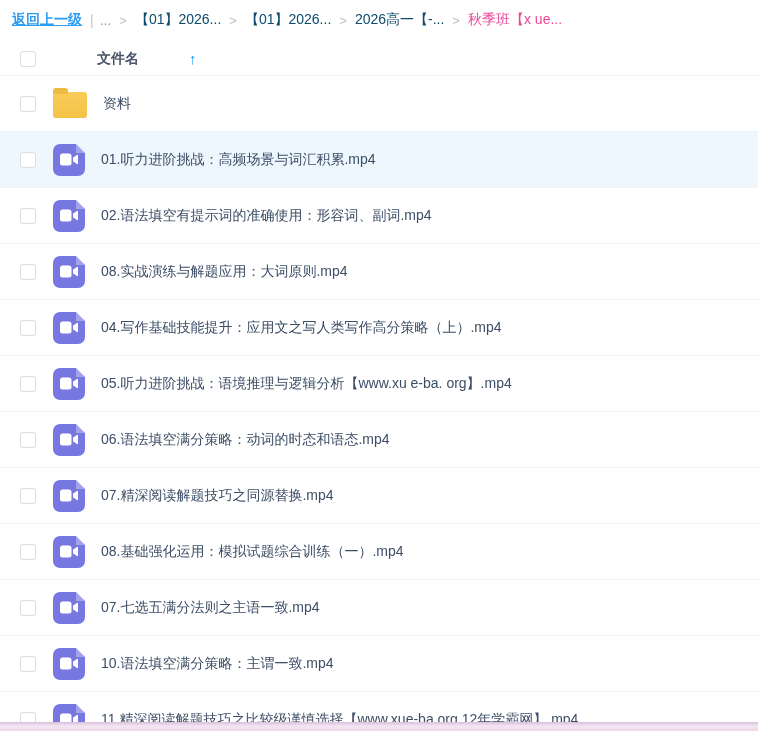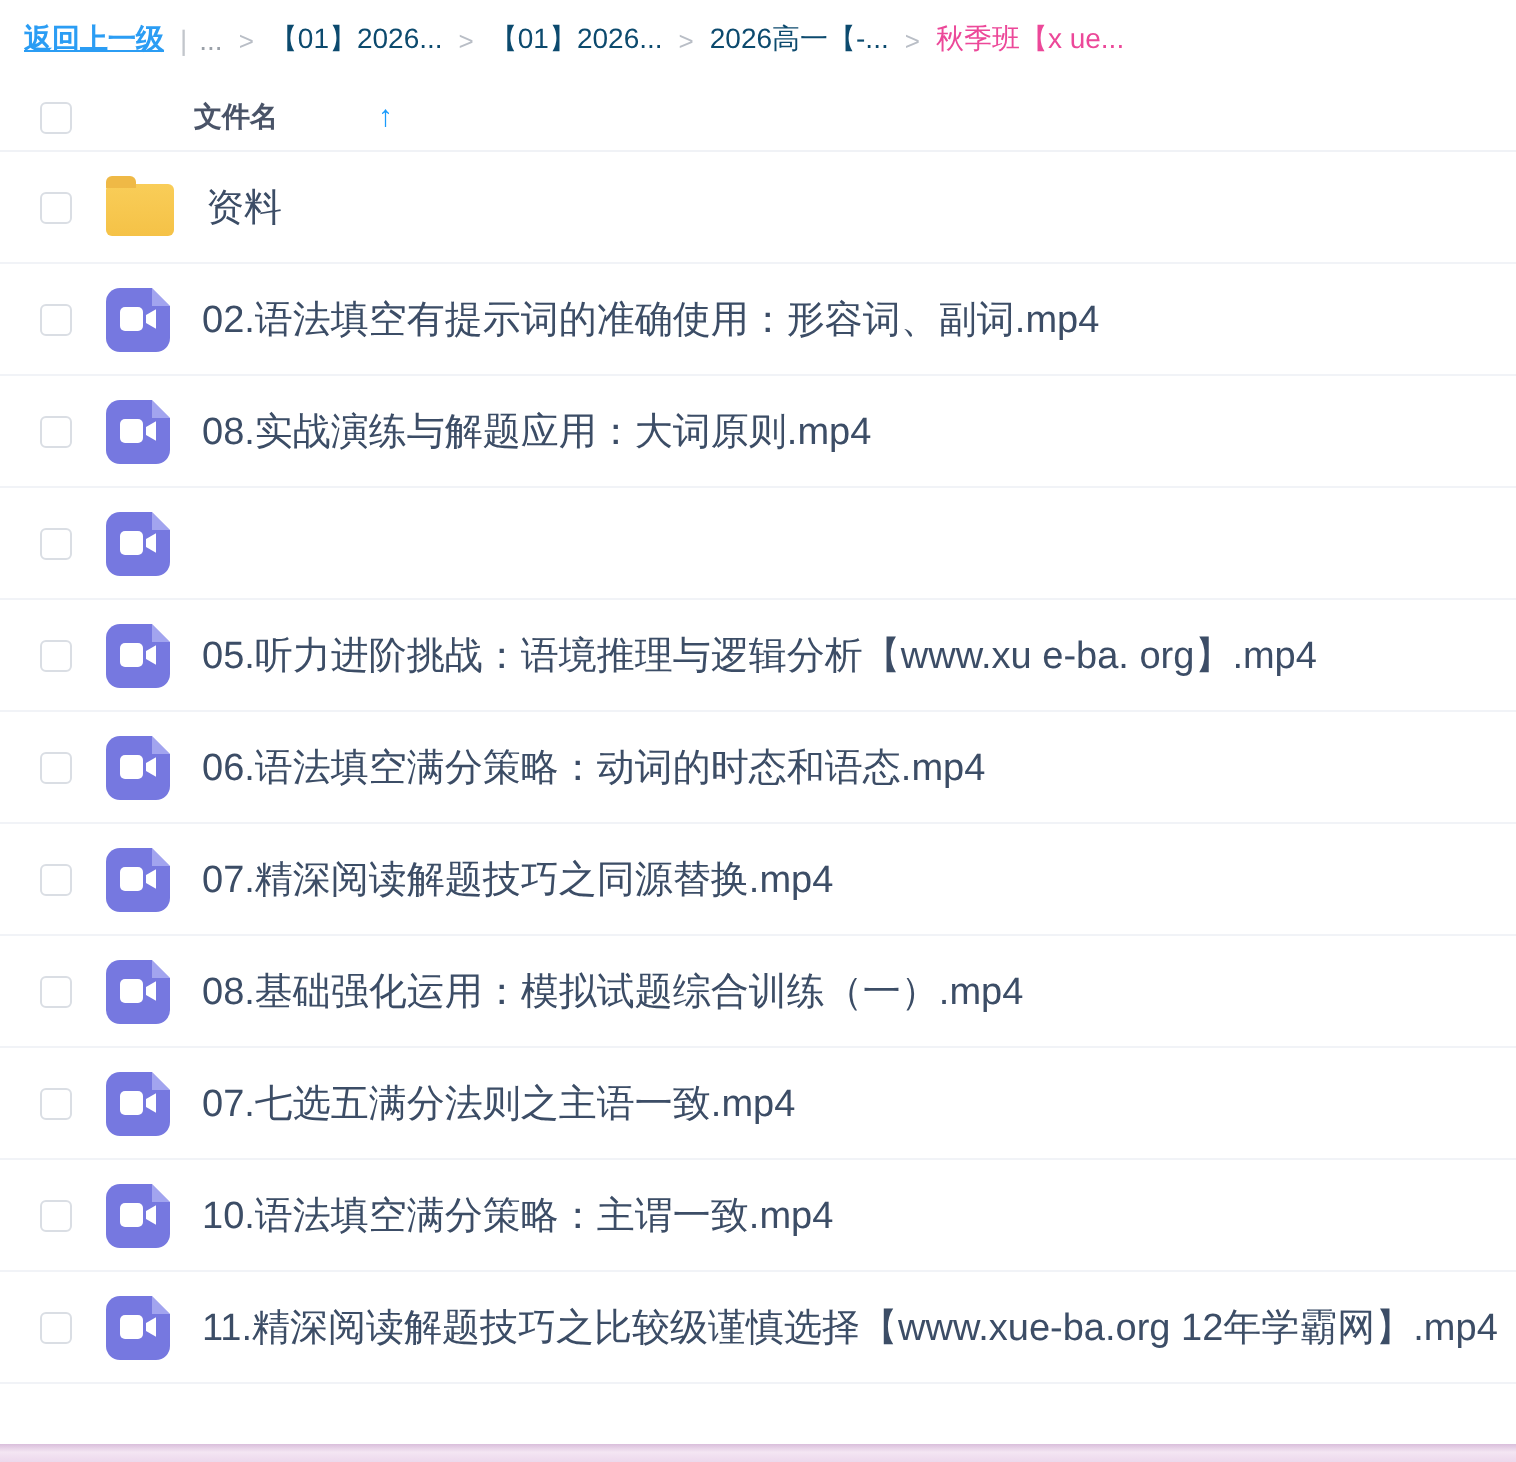--- a/index.html
+++ b/index.html
@@ -83,21 +83,21 @@
   }
   .video-icon::before {
     content: ''; position: absolute; top: 0; right: 0;
     width: 0; height: 0;
     border-top: 9px solid #ffffff; border-left: 9px solid transparent;
     z-index: 1;
   }
   .row.highlighted .video-icon::before { border-top-color: #eef7fd; }
 
   .file-name {
-    margin-left: 16px; font-size: 19px; color: #3c4d66;
+    margin-left: 16px; font-size: 14px; color: #3c4d66;
     text-decoration: none; white-space: nowrap; overflow: hidden;
   }
 
   
   .watermark {
     position: absolute; left: 296px; top: 348px;
     width: 300px; height: 100px;
     pointer-events: none; z-index: 5;
   }
   .wm-logo { position: absolute; left: 0; top: 0; width: 100px; height: 100px; opacity: .85; }
@@ -153,20 +153,31 @@
     <span class="sort-arrow">↑</span>
   </div>
 
   <div class="file-list" id="file-list">
       <div class="row">
       <span class="checkbox"></span>
       <span class="icon folder-icon"></span>
 
       <a class="file-name">资料</a>
     </div>
+      <div class="row highlighted">
+      <span class="checkbox"></span>
+
+      <span class="icon video-icon">
+        <svg width="18" height="13" viewBox="0 0 18 13" aria-hidden="true">
+          <rect x="0" y="0.5" width="11.5" height="12" rx="2.5" fill="#ffffff"></rect>
+          <path d="M13 4.5 L18 1.6 L18 11.4 L13 8.5 Z" fill="#ffffff"></path>
+        </svg>
+      </span>
+      <a class="file-name">01.听力进阶挑战：高频场景与词汇积累.mp4</a>
+    </div>
       <div class="row">
       <span class="checkbox"></span>
 
       <span class="icon video-icon">
         <svg width="18" height="13" viewBox="0 0 18 13" aria-hidden="true">
           <rect x="0" y="0.5" width="11.5" height="12" rx="2.5" fill="#ffffff"></rect>
           <path d="M13 4.5 L18 1.6 L18 11.4 L13 8.5 Z" fill="#ffffff"></path>
         </svg>
       </span>
       <a class="file-name">02.语法填空有提示词的准确使用：形容词、副词.mp4</a>
@@ -184,20 +195,21 @@
     </div>
       <div class="row">
       <span class="checkbox"></span>
 
       <span class="icon video-icon">
         <svg width="18" height="13" viewBox="0 0 18 13" aria-hidden="true">
           <rect x="0" y="0.5" width="11.5" height="12" rx="2.5" fill="#ffffff"></rect>
           <path d="M13 4.5 L18 1.6 L18 11.4 L13 8.5 Z" fill="#ffffff"></path>
         </svg>
       </span>
+      <a class="file-name">04.写作基础技能提升：应用文之写人类写作高分策略（上）.mp4</a>
     </div>
       <div class="row">
       <span class="checkbox"></span>
 
       <span class="icon video-icon">
         <svg width="18" height="13" viewBox="0 0 18 13" aria-hidden="true">
           <rect x="0" y="0.5" width="11.5" height="12" rx="2.5" fill="#ffffff"></rect>
           <path d="M13 4.5 L18 1.6 L18 11.4 L13 8.5 Z" fill="#ffffff"></path>
         </svg>
       </span>

